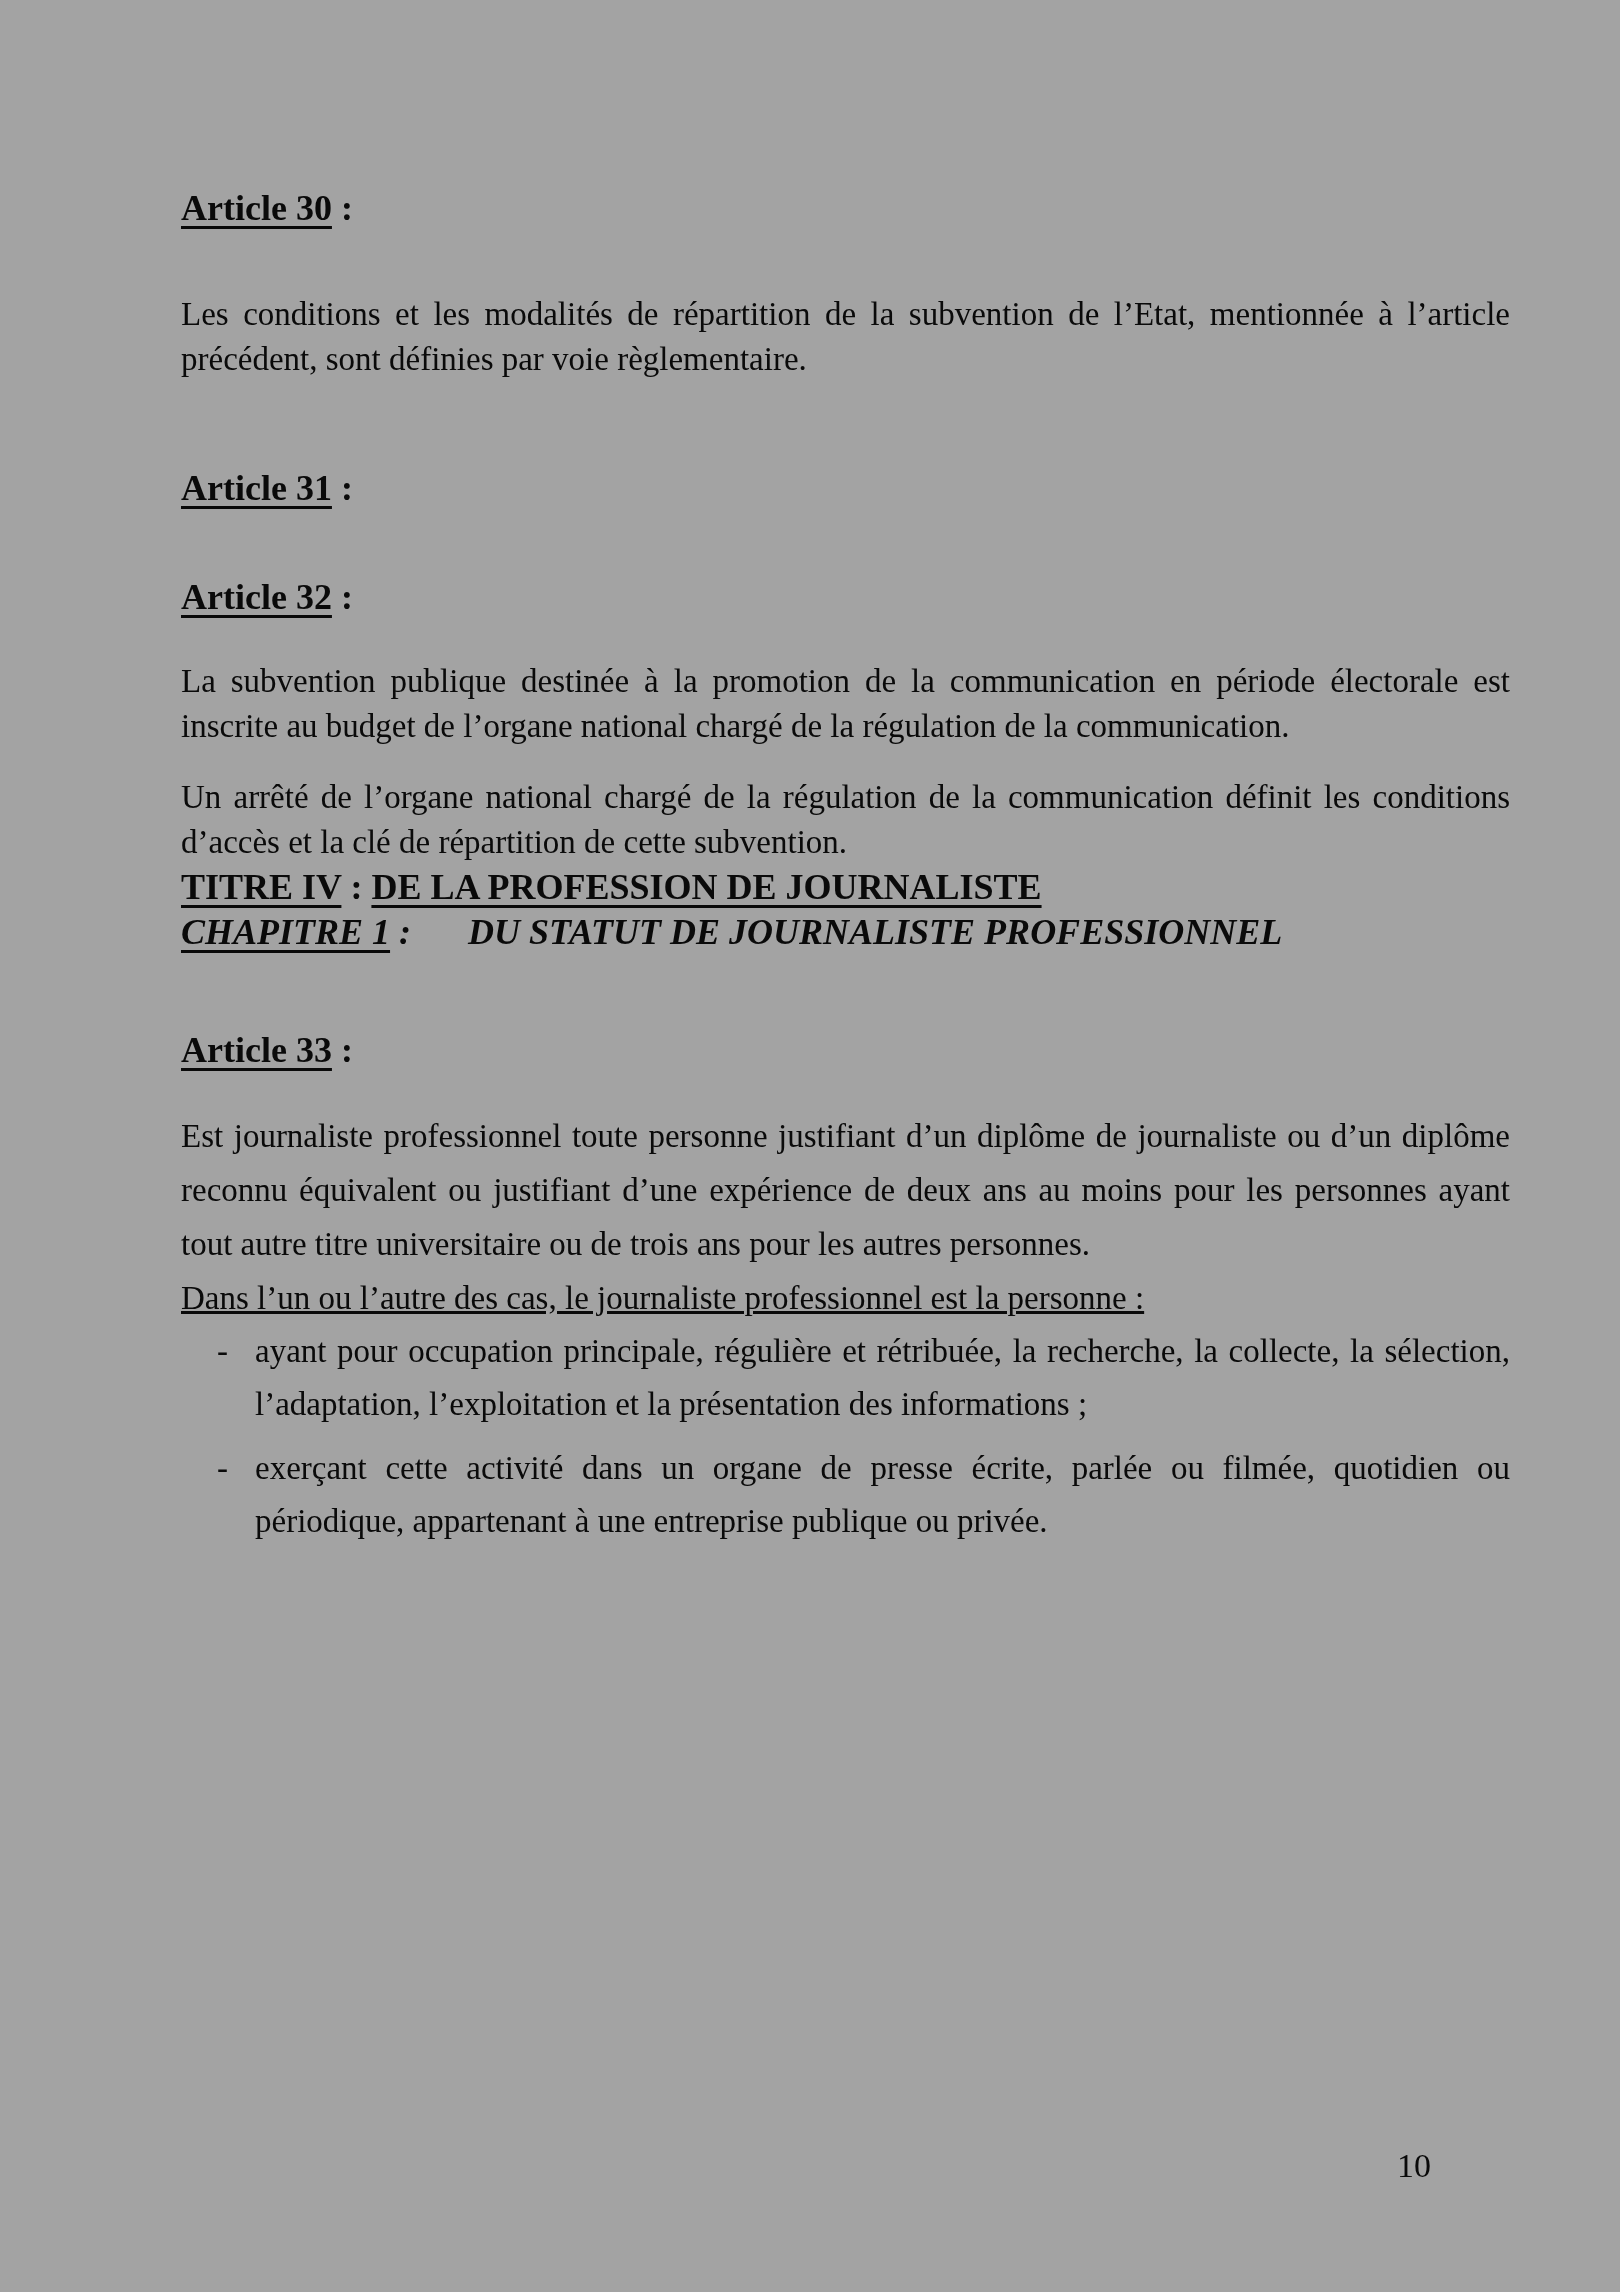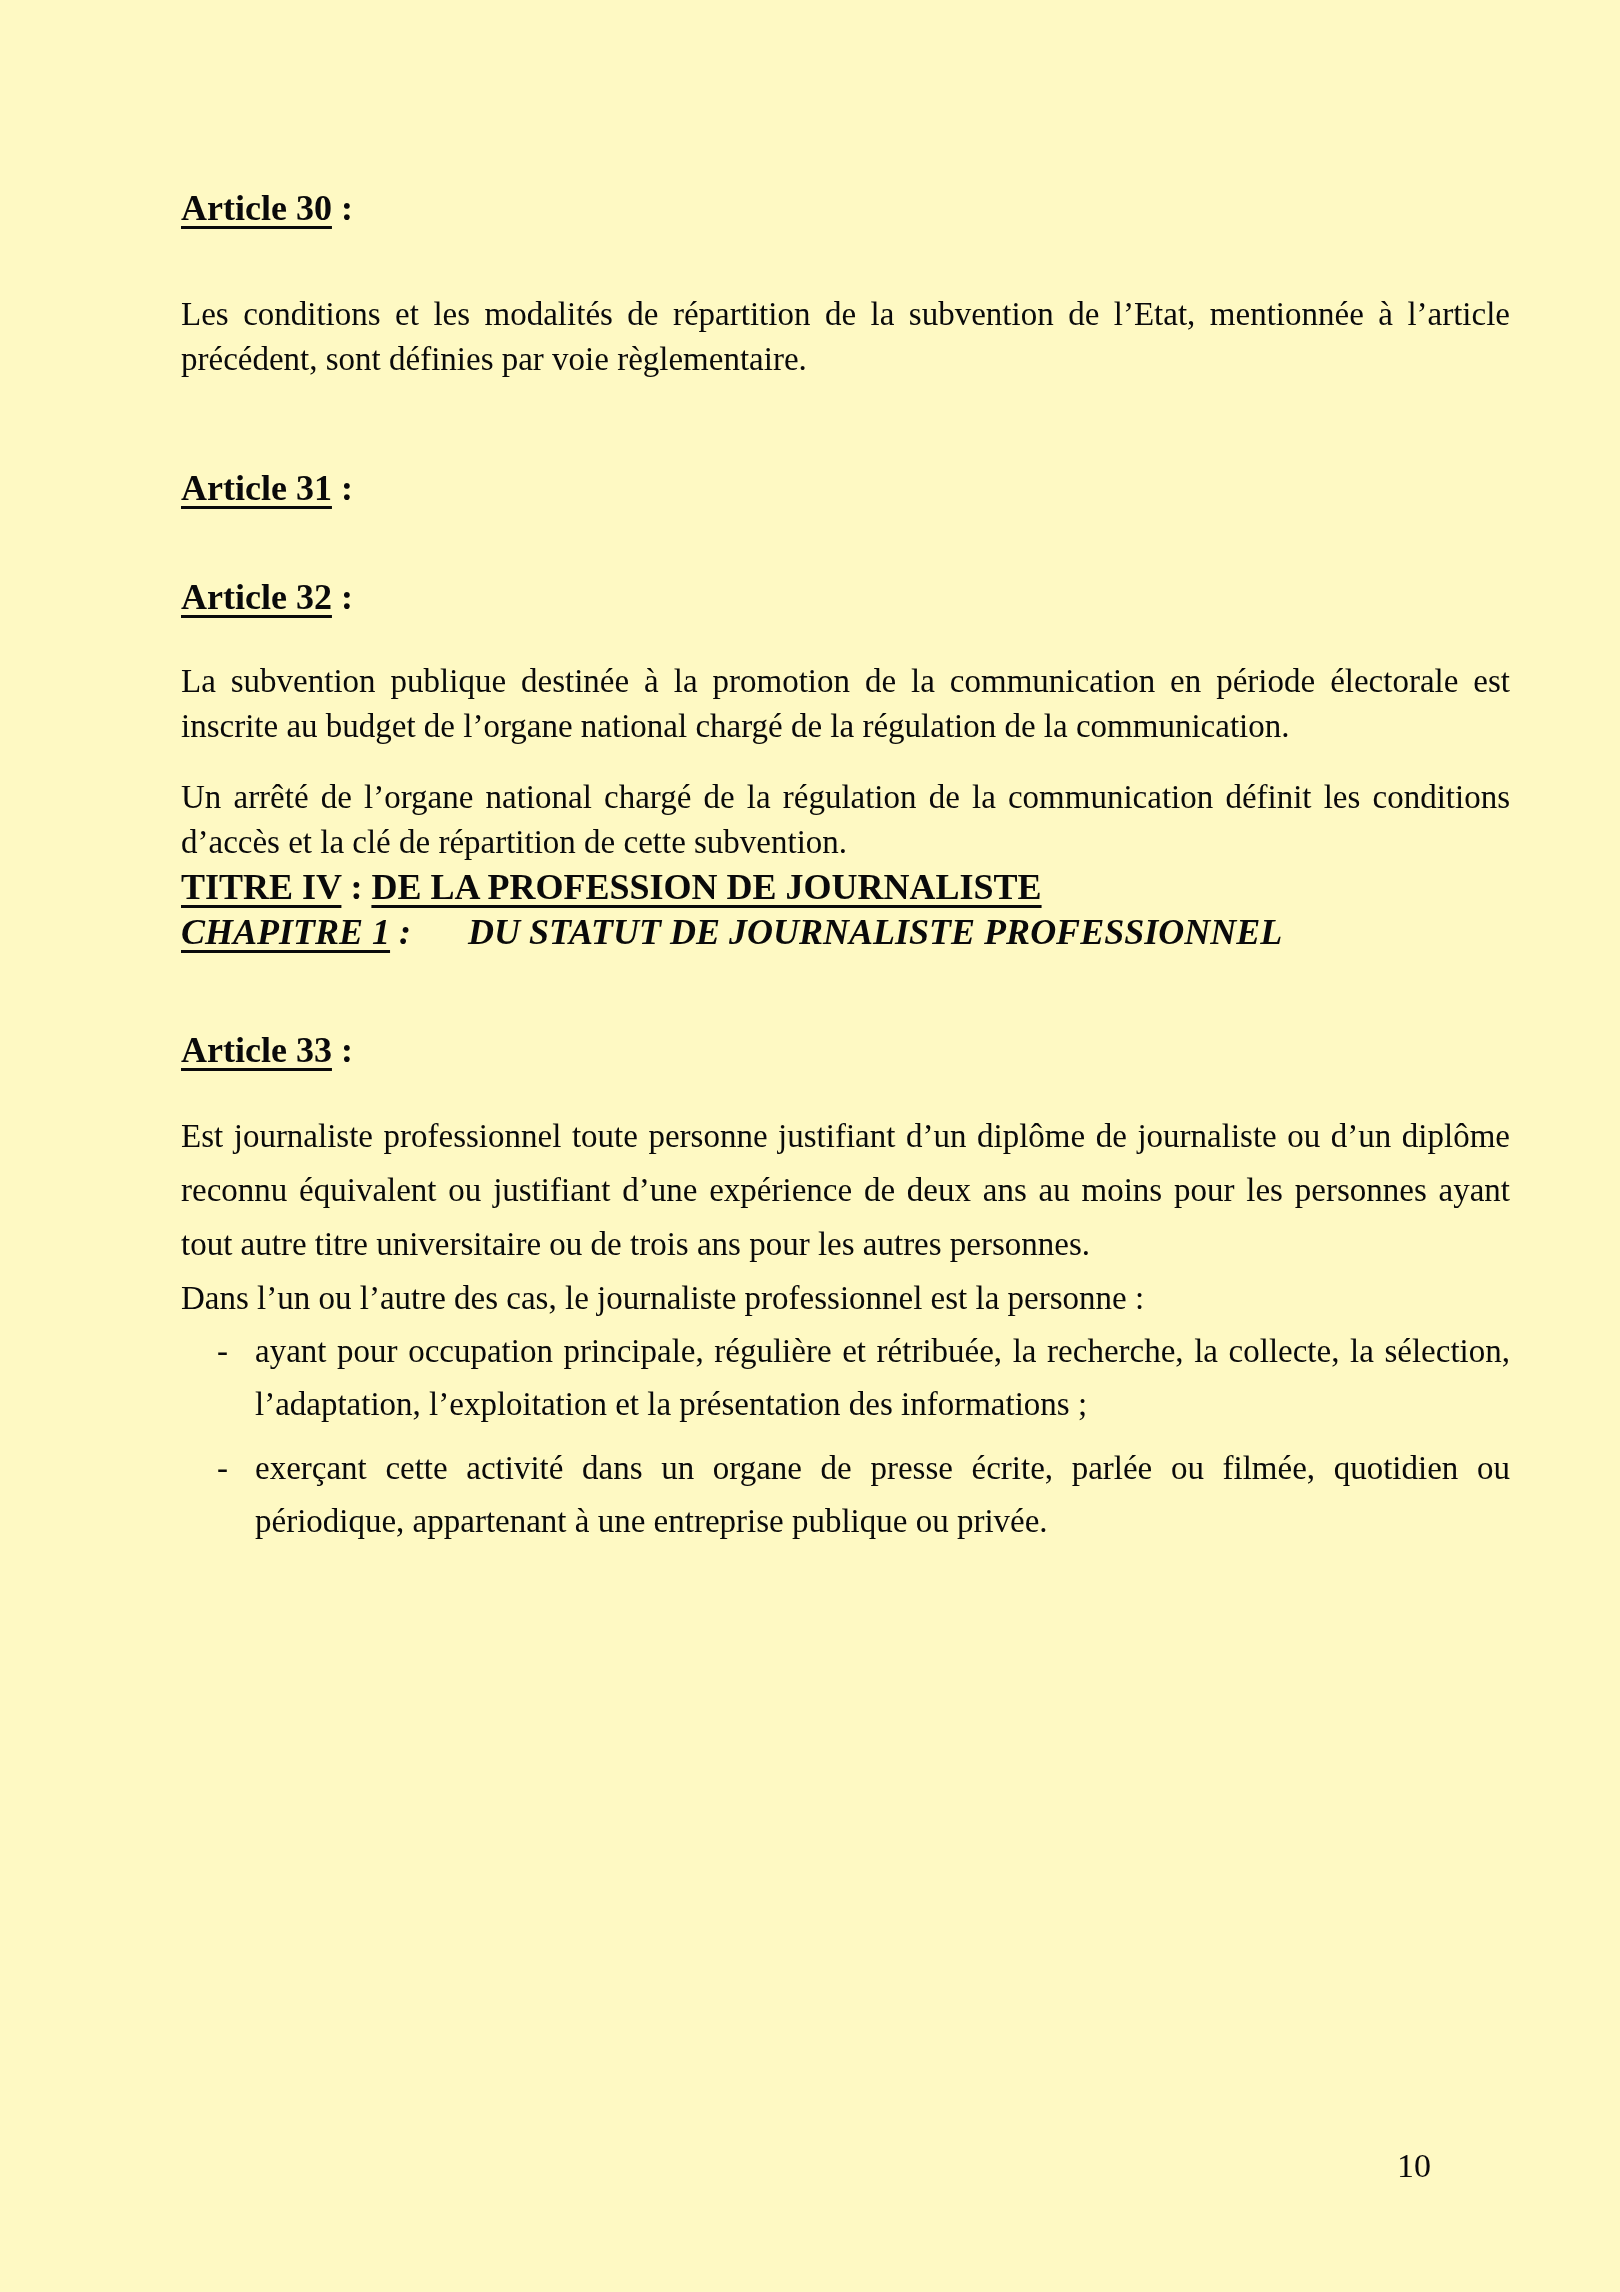--- a/index.html
+++ b/index.html
@@ -5,21 +5,21 @@
   html, body {
     margin: 0;
     padding: 0;
     background: #e8e8e8;
   }
   .page {
     position: relative;
     width: 1620px;
     height: 2293px;
     margin: 0 auto;
-    background: #fef9c3;
+    background: #a3a3a3;
     box-sizing: border-box;
     padding: 186px 110px 0 181px;
     font-family: "Liberation Serif", "DejaVu Serif", serif;
     color: #0a0a0a;
     overflow: hidden;
   }
   .article-heading {
     font-size: 36px;
     font-weight: bold;
     line-height: 45px;
@@ -46,21 +46,21 @@
   .m-p-a30   { margin-top: 61px; }
   .m-h-a31   { margin-top: 84px; }
   .m-p-a31   { margin-top: 26.5px; }
   .m-h-a32   { margin-top: 64px; }
   .m-p-a32a  { margin-top: 39px; }
   .m-p-a32b  { margin-top: 25.5px; }
   .m-h-titre { margin-top: 90px; }
   .m-h-chap  { margin-top: 43px; font-style: italic; }
   .m-h-a33   { margin-top: 73px; }
   .m-p-a33a  { margin-top: 36px; }
-  .m-p-a33b  { margin-top: 0px;  }
+  .m-p-a33b  { margin-top: 0px; text-decoration: underline;  }
   .m-list    { margin-top: 11.8px; }
 
   .section-heading {
     font-size: 36px;
     font-weight: bold;
     line-height: 45px;
     margin: 0;
   }
   .section-heading .u {
     text-decoration: underline;

